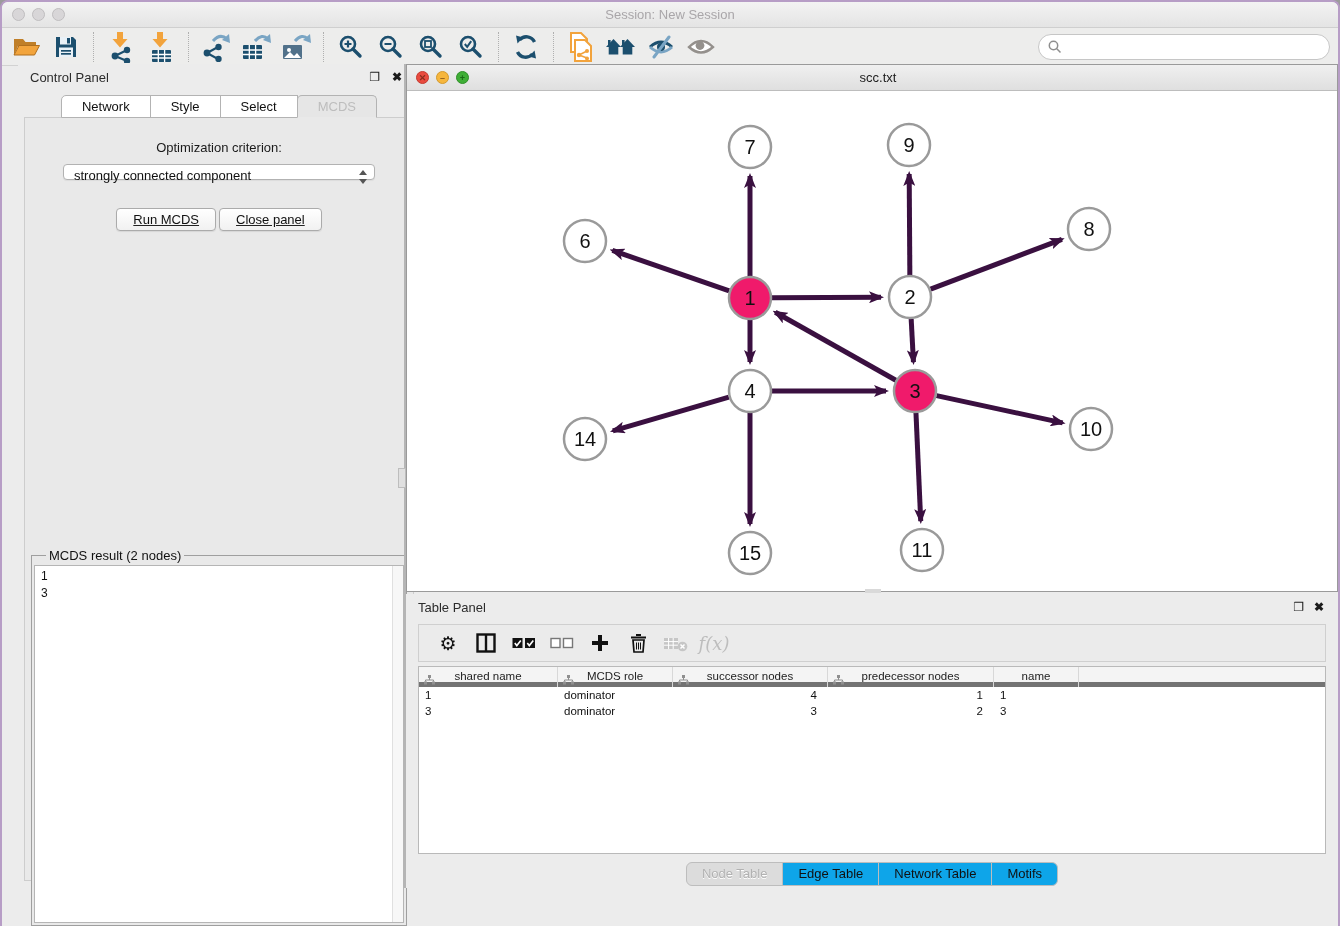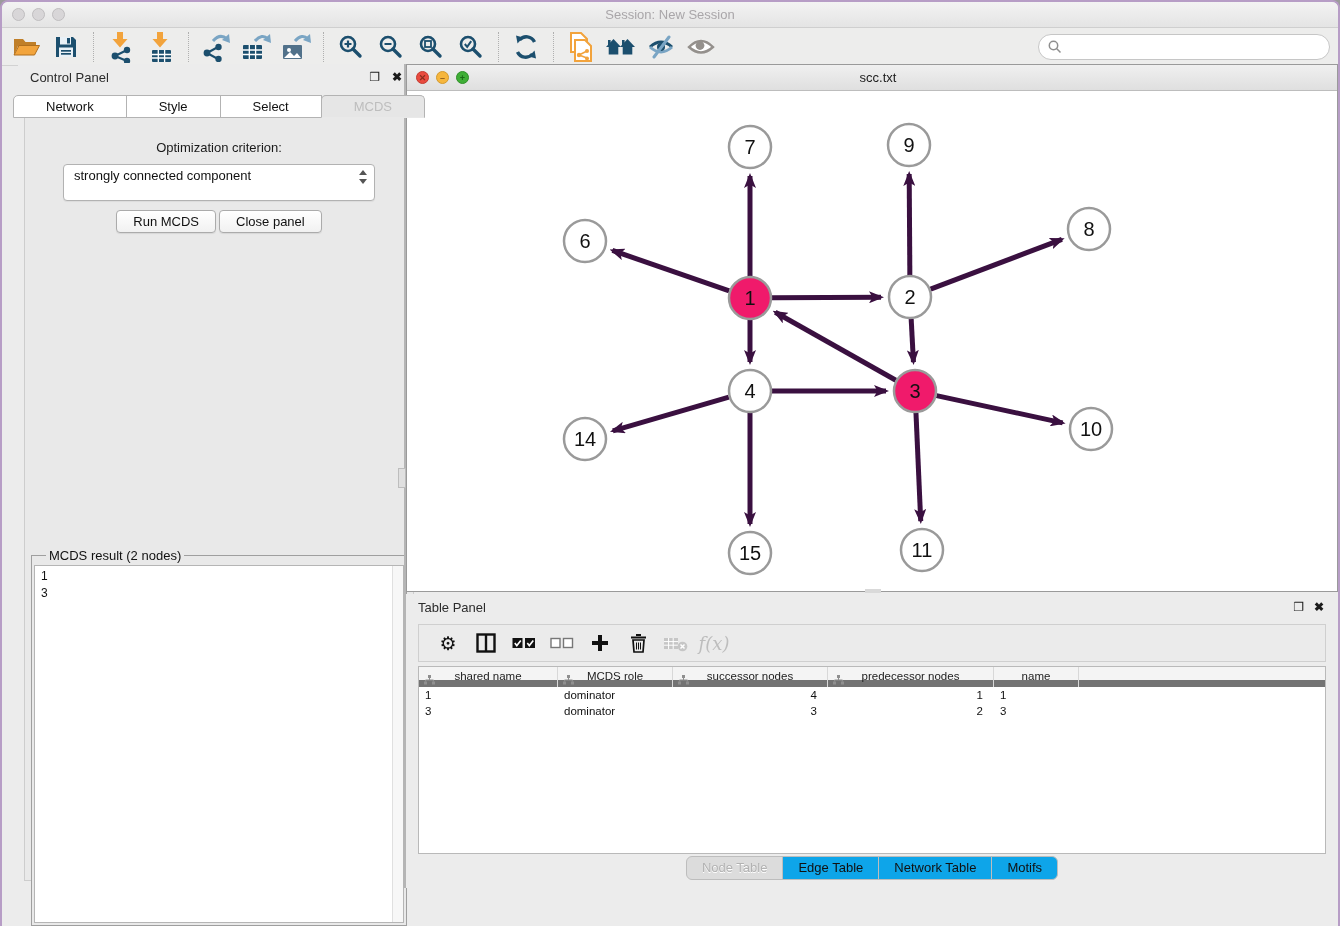--- a/index.html
+++ b/index.html
@@ -31,36 +31,36 @@
     padding:0 10px 0 30px;font-size:13px;outline:none;background:#fff;color:#333;}
   .searchbox .mag{position:absolute;left:10px;top:6px;}
   
   .control-panel{position:absolute;left:16px;top:62px;width:402px;height:824px;background:#ececec;}
   .panel-header{position:relative;height:28px;}
   .panel-title{position:absolute;left:12px;top:6px;font-size:13px;color:#2c2c2c;}
   .float-ico,.close-ico{position:absolute;top:6px;font-size:12px;font-weight:bold;color:#1b1b1b;cursor:default;}
   .float-ico::before{content:"❐";font-weight:normal;}
   .close-ico::before{content:"✖";}
   .ctrl-tabs{position:absolute;left:0;top:31px;width:100%;display:flex;justify-content:center;z-index:3;}
-  .tab{height:23px;line-height:21px;padding:0 32px;font-size:13px;background:#fff;
+  .tab{height:23px;line-height:21px;padding:0 20px;font-size:13px;background:#fff;
     border:1px solid #b3b3b3;margin-left:-1px;cursor:default;color:#111;}
   .tab:first-child{border-radius:5px 0 0 0;margin-left:0;}
   .tab:last-child{border-radius:0 5px 0 0;}
   .tab.sel{background:#e6e6e6;color:#bdbdbd;border-bottom-color:#e9e9e9;border-radius:5px 5px 0 0;}
   .ctrl-body{position:absolute;left:6px;top:53px;width:390px;height:764px;
     background:#e9e9e9;border:1px solid #cdcdcd;}
   .opt-label{margin-top:22px;text-align:center;font-size:13px;color:#1a1a1a;}
-  .dropdown{position:relative;margin:9px auto 0;width:312px;height:37px;background:#fff;
+  .dropdown{position:relative;margin:9px auto 0;width:312px;height:16px;background:#fff;
     border:1px solid #b2b2b2;border-radius:4px;font-size:13px;line-height:22px;
     padding-left:10px;color:#111;cursor:default;box-shadow:0 1px 1px rgba(0,0,0,.06);}
   .dropdown .stepper{position:absolute;right:6px;top:3px;width:10px;height:18px;}
   .stepper::before,.stepper::after{content:"";position:absolute;left:1px;border-left:4px solid transparent;border-right:4px solid transparent;}
   .stepper::before{top:2px;border-bottom:5px solid #555;}
   .stepper::after{bottom:2px;border-top:5px solid #555;}
-  .btn-row{margin-top:9px;display:flex;justify-content:center;gap:3px;}
+  .btn-row{margin-top:28px;display:flex;justify-content:center;gap:3px;text-decoration:underline;}
   .pushbtn{height:23px;padding:0 16px;font-size:13px;color:#111;background:linear-gradient(#ffffff,#f1f1f1);
     border:1px solid #ababab;border-radius:4px;cursor:default;box-shadow:0 1px 1px rgba(0,0,0,.08);}
   .result-fieldset{position:absolute;left:6px;top:430px;width:376px;height:378px;
     border:1px solid #9f9f9f;margin:0;padding:2px;background:#e9e9e9;}
   .result-fieldset legend{font-size:13px;color:#111;padding:0 3px;margin-left:12px;}
   .result-inner{position:relative;width:100%;height:100%;background:#fff;border:1px solid #b5b5b5;overflow:hidden;}
   .result-lines{padding:2px 0 0 6px;font-size:12px;line-height:17px;color:#111;}
   .result-scroll{position:absolute;right:0;top:0;bottom:0;width:11px;background:#f7f7f7;border-left:1px solid #e0e0e0;}
   
   .v-divider{position:absolute;left:402px;top:62px;width:2px;height:824px;background:#b5b5b5;}
@@ -82,29 +82,29 @@
   .canvas-grip{position:absolute;left:458px;bottom:-2px;width:16px;height:4px;background:#d9d9d9;}
   
   .table-panel{position:absolute;left:404px;top:592px;width:932px;height:294px;background:#ececec;}
   .tp-header{position:relative;height:28px;}
   .tp-toolbar{position:absolute;left:12px;top:30px;width:908px;height:38px;background:#ebebeb;
     border:1px solid #cfcfcf;display:flex;align-items:center;gap:0;padding-left:10px;}
   .tpbtn{width:38px;height:32px;display:flex;align-items:center;justify-content:center;flex:0 0 auto;cursor:default;}
   .gear-glyph{font-size:19px;color:#111;}
   .fx-glyph{font-family:"DejaVu Serif",serif;font-style:italic;font-size:18px;color:#bdbdbd;}
   .tbl{position:absolute;left:12px;top:72px;width:908px;height:188px;background:#fff;border:1px solid #b9b9b9;overflow:hidden;}
-  .tbl-head{display:flex;height:20px;background:#f4f4f4;border-bottom:7px solid #737373;}
+  .tbl-head{display:flex;height:20px;background:#f4f4f4;border-bottom:5px solid #737373;}
   .th{position:relative;height:20px;line-height:19px;font-size:11.5px;color:#222;text-align:center;
     border-right:1px solid #d8d8d8;flex:0 0 auto;cursor:default;}
   .th .tree{position:absolute;left:5px;top:5px;}
   .tbl-body .trow{display:flex;height:16px;}
   .td{height:16px;line-height:16px;font-size:11.5px;color:#111;flex:0 0 auto;padding:0 6px;cursor:default;
     white-space:nowrap;overflow:hidden;}
   .td.r{text-align:right;padding-right:11px;}
-  .tp-tabs-bar{position:absolute;left:0;right:0;bottom:2px;height:30px;display:flex;justify-content:center;align-items:flex-start;}
+  .tp-tabs-bar{position:absolute;left:0;right:0;bottom:2px;height:30px;display:flex;justify-content:center;align-items:flex-end;}
   .btab{height:24px;line-height:22px;padding:0 15px;font-size:13px;background:#0ea5e9;border:1px solid #bdbdbd;
     margin-left:-1px;color:#111;cursor:default;}
   .btab:first-child{border-radius:6px 0 0 6px;margin-left:0;}
   .btab:last-child{border-radius:0 6px 6px 0;}
   .btab.sel{background:#dcdcdc;color:#b2b2b2;text-shadow:0 1px 0 #fff;}
   
   .statusbar{position:absolute;left:0;bottom:0;width:1336px;height:38px;background:#ececec;border-top:1px solid #cdcdcd;}
   .list-btn{position:absolute;left:9px;top:7px;width:32px;height:24px;background:linear-gradient(#fff,#f0f0f0);
     border:1px solid #ababab;border-radius:3px;display:flex;align-items:center;justify-content:center;cursor:default;}
   .mem-btn{position:absolute;right:10px;top:7px;height:25px;background:linear-gradient(#fff,#f0f0f0);

